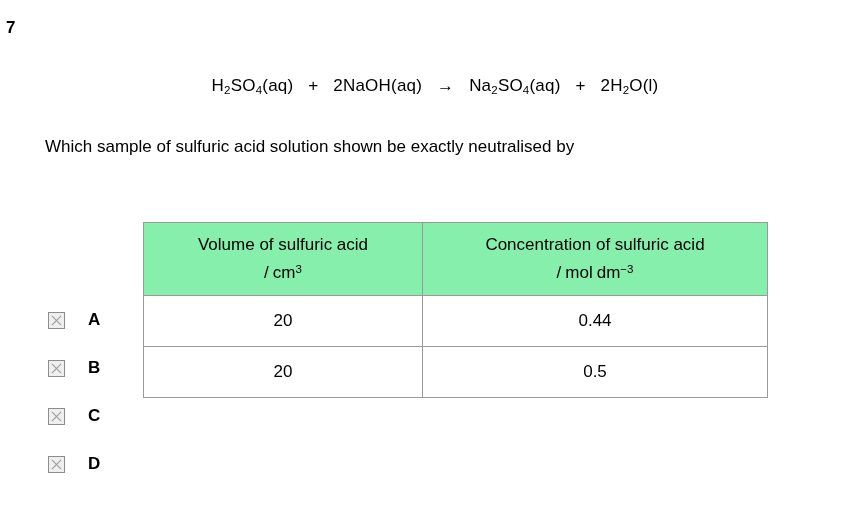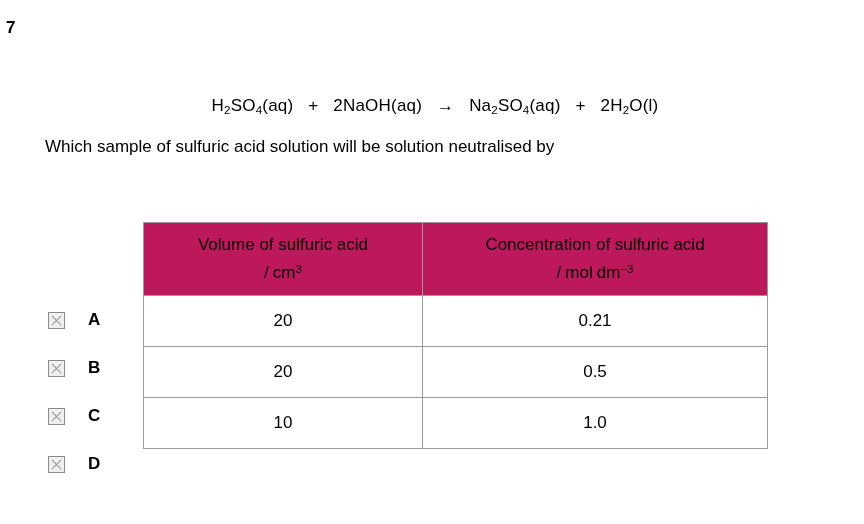--- a/index.html
+++ b/index.html
@@ -35,21 +35,20 @@
     width: 780px;
   }
   .equation {
     position: absolute;
     left: 45px;
     top: 76px;
     width: 780px;
     text-align: center;
     font-size: 17px;
     letter-spacing: 0.2px;
-    margin-top: 20px;
   }
   .equation .sp { display: inline-block; width: 10px; }
   .question-body {
     position: absolute;
     left: 45px;
     top: 134px;
     width: 790px;
     font-size: 17px;
     line-height: 26px;
   }
@@ -72,21 +71,21 @@
   table.opts {
     border-collapse: collapse;
     table-layout: fixed;
   }
   table.opts td, table.opts th {
     border: 1px solid #9a9a9a;
     font-weight: normal;
     font-size: 17px;
   }
   th.hdr {
-    background: #be185d;
+    background: #86efac;
     height: 72px;
     vertical-align: middle;
     text-align: center;
     line-height: 24px;
     padding: 0 10px;
   }
   th.c1 { width: 258px; }
   th.c2 { width: 324px; margin-left: 17px; }
   td.val {
     height: 48px;
@@ -143,21 +142,21 @@
     <span>H<sub>2</sub>SO<sub>4</sub>(aq)</span><span class="sp"></span>
     <span>+</span><span class="sp"></span>
     <span>2NaOH(aq)</span><span class="sp"></span>
     <span>→</span><span class="sp"></span>
     <span>Na<sub>2</sub>SO<sub>4</sub>(aq)</span><span class="sp"></span>
     <span>+</span><span class="sp"></span>
     <span>2H<sub>2</sub>O(l)</span>
   </div>
 
   <div class="question-body">
-    <div>Which sample of sulfuric acid solution will be solution neutralised by</div>
+    <div>Which sample of sulfuric acid solution shown be exactly neutralised by</div>
   </div>
 
   <div class="opt-marker" style="top:296px;">
     <span class="checkbox"></span>
     <span class="opt-letter">A</span>
   </div>
   <div class="opt-marker" style="top:344px;">
     <span class="checkbox"></span>
     <span class="opt-letter">B</span>
   </div>
@@ -180,27 +179,23 @@
           </th>
           <th class="hdr c2">
             <span>Concentration of sulfuric acid</span><br>
             <span>/</span><span class="nbsp"></span><span>mol</span><span class="nbsp"></span><span>dm</span><sup>−3</sup>
           </th>
         </tr>
       </thead>
       <tbody>
         <tr>
           <td class="val">20</td>
-          <td class="val">0.21</td>
+          <td class="val">0.44</td>
         </tr>
         <tr>
           <td class="val">20</td>
           <td class="val">0.5</td>
         </tr>
-        <tr>
-          <td class="val">10</td>
-          <td class="val">1.0</td>
-        </tr>
       </tbody>
     </table>
   </div>
 
 </div>
 
 </body></html>

